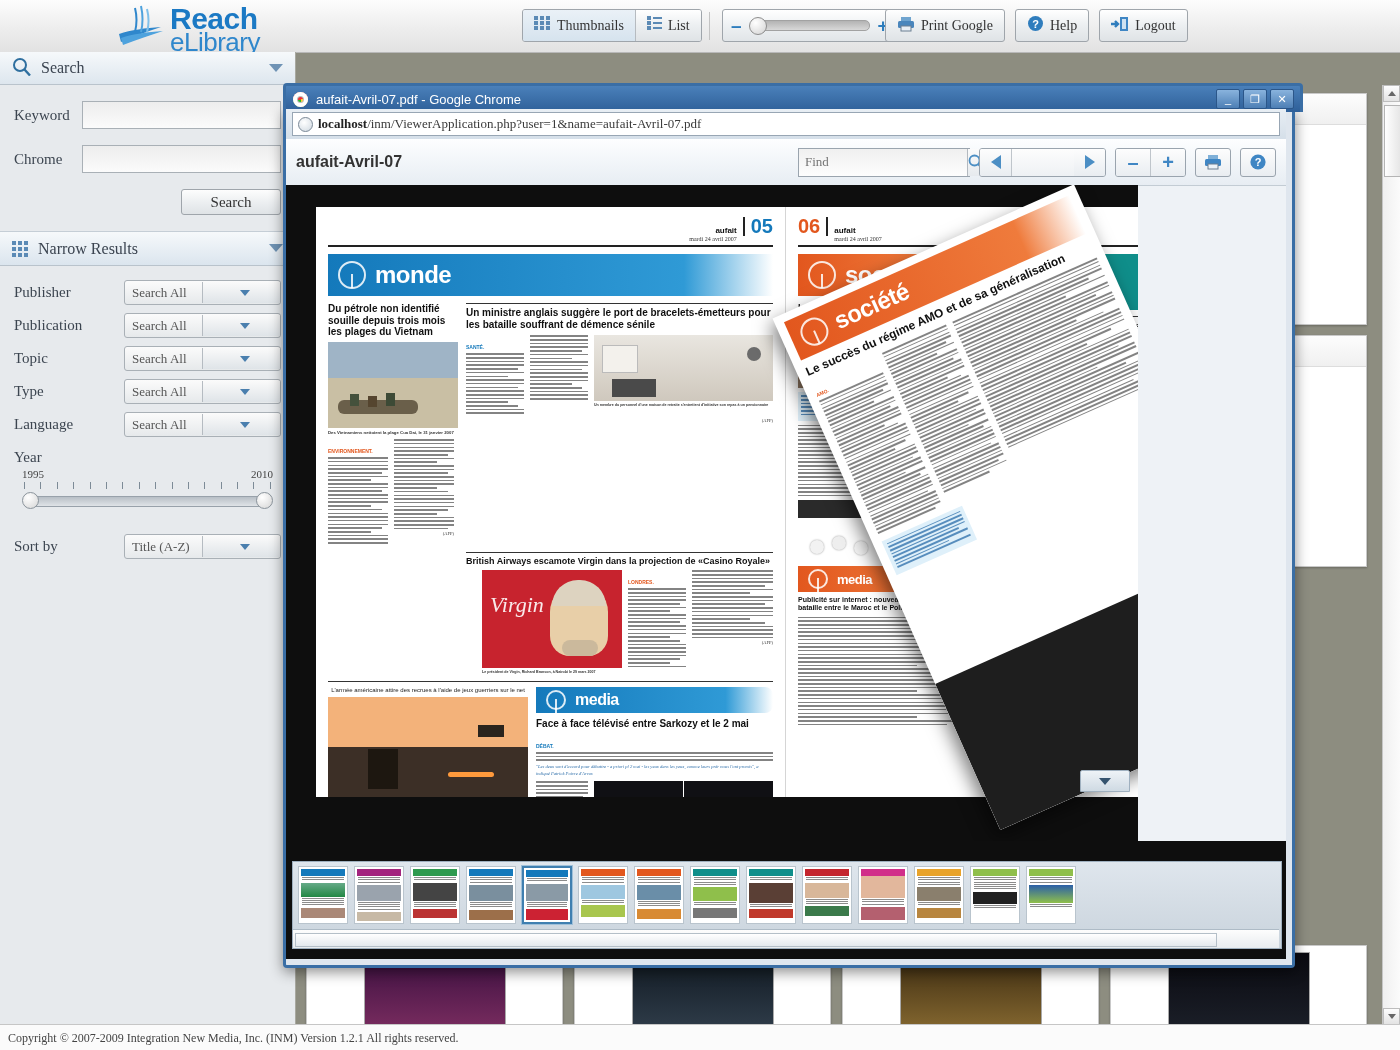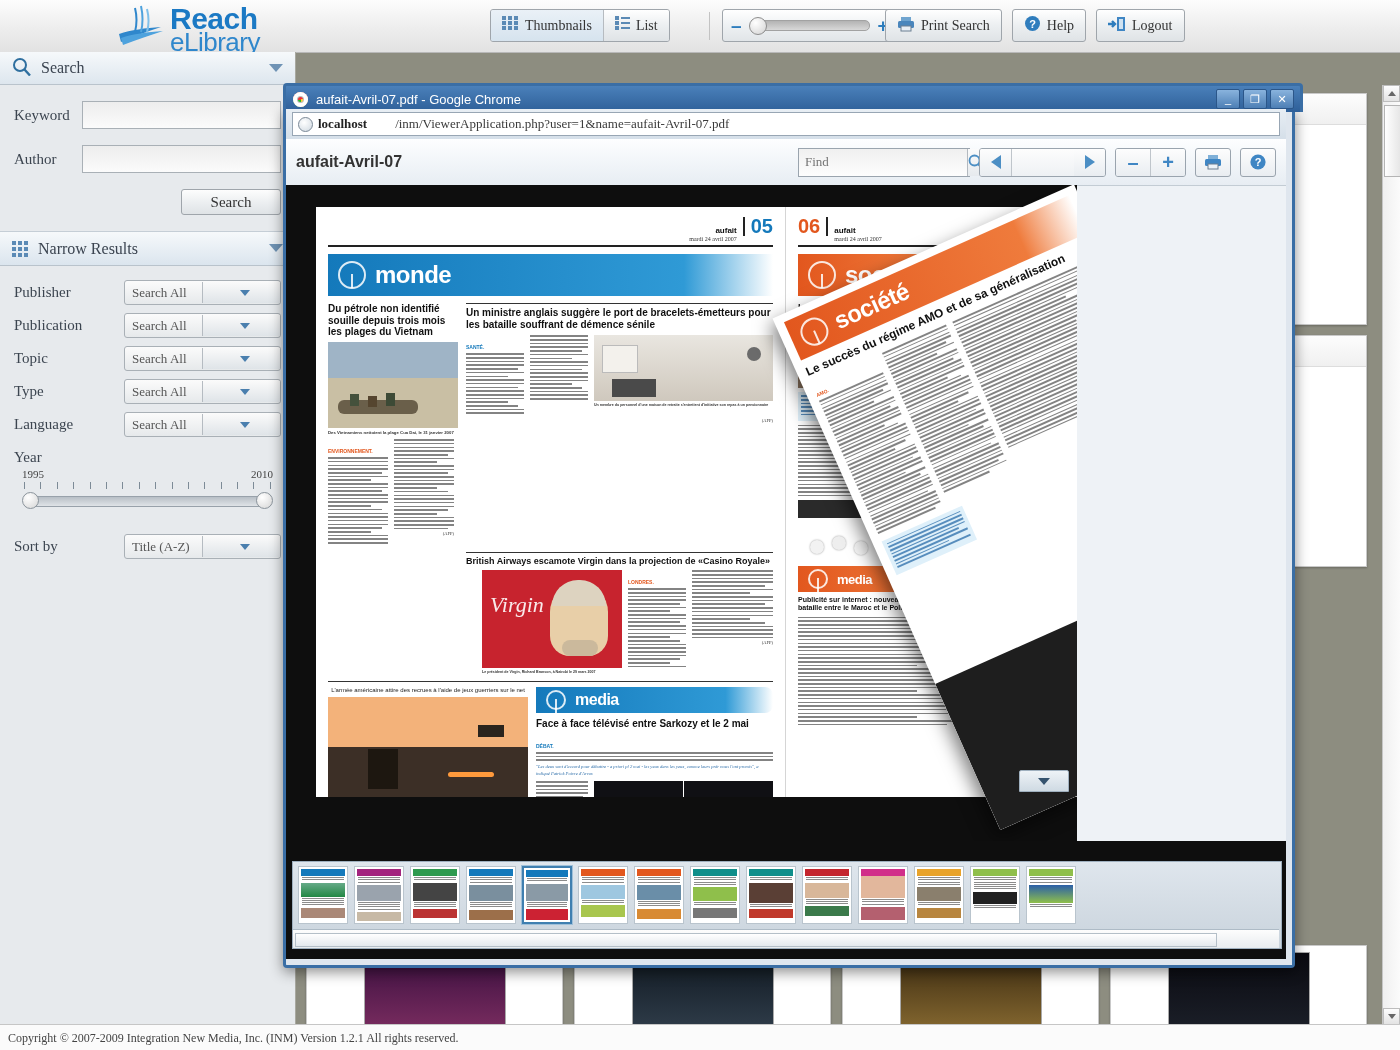--- a/index.html
+++ b/index.html
@@ -124,21 +124,21 @@
     background:linear-gradient(#89b3dd,#4d7fb5);color:#fff;font-size:11px;
     display:flex;align-items:center;justify-content:center;font-family:"Liberation Sans",sans-serif;}
   .addrbar{position:absolute;left:0;top:0;width:1000px;height:30px;background:linear-gradient(#e8eef4,#d5dfe9);
     display:flex;align-items:center;padding:0 6px;box-sizing:border-box;}
   .addrfield{flex:1;height:22px;background:#fff;border:1px solid #98a6b4;display:flex;align-items:center;
     padding:0 5px;gap:5px;}
   .globe{width:13px;height:13px;border-radius:50%;border:1px solid #7a8896;
     background:radial-gradient(circle at 40% 35%,#fff,#cfd8e0);}
   .url{font-size:13px;color:#222;font-family:"Liberation Serif",serif;}
   .url b{font-weight:bold;}
-  .url .dim{color:#3a3a3a;padding-left:28px;}
+  .url .dim{color:#3a3a3a;}
 
   .viewer{position:absolute;left:0;top:30px;width:1000px;height:820px;background:#eef2f6;}
   .vtoolbar{height:46px;display:flex;align-items:center;padding:0 10px;position:relative;
     background:linear-gradient(#fdfeff,#e7edf3);border-bottom:1px solid #c3ccd4;}
   .doctitle{font-family:"Liberation Sans",sans-serif;font-size:16px;font-weight:bold;color:#333;}
   .vt-right{margin-left:auto;display:flex;align-items:center;gap:9px;}
   .findbox{width:170px;height:27px;border:1px solid #9aa4ae;background:linear-gradient(#f0f0f0,#fdfdfd);
     display:flex;align-items:center;}
   .findbox input{border:0;background:transparent;outline:none;height:25px;flex:1;padding-left:6px;
     font-size:13px;color:#666;font-family:"Liberation Serif",serif;}
@@ -153,21 +153,21 @@
   .navar.l{border-top:7px solid transparent;border-bottom:7px solid transparent;border-right:10px solid #4b8ec4;}
   .navar.r{border-top:7px solid transparent;border-bottom:7px solid transparent;border-left:10px solid #4b8ec4;}
   .zmgrp{display:flex;border:1px solid #9aa4ae;border-radius:3px;overflow:hidden;}
   .zmbtn{width:34px;height:27px;display:flex;align-items:center;justify-content:center;
     background:linear-gradient(#fdfdfd,#e9edf1);color:#3f86c4;font-size:20px;font-weight:bold;
     font-family:"Liberation Sans",sans-serif;line-height:1;}
   .zmbtn+.zmbtn{border-left:1px solid #bfc5cb;}
   .iconbtn{width:34px;height:27px;border:1px solid #9aa4ae;border-radius:3px;display:flex;
     align-items:center;justify-content:center;background:linear-gradient(#fdfdfd,#e9edf1);}
 
-  .stage{position:absolute;left:0;top:46px;width:791px;height:728px;background:#0e0e0e;overflow:hidden;}
+  .stage{position:absolute;left:0;top:46px;width:852px;height:728px;background:#0e0e0e;overflow:hidden;}
   .spread{position:absolute;left:30px;top:22px;width:940px;height:590px;background:#fff;display:flex;}
   .pg{width:470px;height:590px;background:#fff;position:relative;overflow:hidden;box-sizing:border-box;padding:10px 12px;}
   .pg.left{border-right:1px solid #d5d5d5;}
 
   
   .np-head{display:flex;justify-content:flex-end;align-items:baseline;gap:6px;border-bottom:2px solid #222;padding-bottom:3px;}
   .np-head .ttl{font-family:"Liberation Sans",sans-serif;font-size:8px;font-weight:bold;color:#111;text-align:right;line-height:1.1;}
   .np-head .dt{font-size:6px;color:#333;}
   .np-head .pn{font-family:"Liberation Sans",sans-serif;font-weight:bold;font-size:20px;color:#1479bb;
     border-left:2px solid #222;padding-left:6px;line-height:.95;}
@@ -239,21 +239,21 @@
         <path d="M4 30 C16 26 30 24 46 23 C32 28 18 32 6 38 Z" fill="#2f87cc"></path>
         <path d="M6 34 C18 30 32 28 48 27 C34 32 20 36 8 41 Z" fill="#4ea2dd"></path>
         <path d="M20 4 C22 12 22 20 20 28" stroke="#2f87cc" stroke-width="2" fill="none"></path>
         <path d="M26 2 C28 11 28 20 26 28" stroke="#4ea2dd" stroke-width="2" fill="none"></path>
         <path d="M32 5 C34 13 34 21 32 28" stroke="#7fc0ea" stroke-width="2" fill="none"></path>
       </svg>
       <div class="logo-reach">Reach</div>
       <div class="logo-elib">eLibrary</div>
     </div>
 
-    <div class="tb-group" style="left:490px;">
+    <div class="tb-group" style="left:522px;">
       <div class="tb-joined">
         <div class="tb-btn sel">
           <span>
             <svg width="17" height="15" viewBox="0 0 17 15">
                 <g fill="#5b8ab5">
               <rect x="0" y="0" width="4" height="4"></rect>
                   <rect x="6" y="0" width="4" height="4"></rect>
                   <rect x="12" y="0" width="4" height="4"></rect>
               <rect x="0" y="5" width="4" height="4"></rect>
                   <rect x="6" y="5" width="4" height="4"></rect>
@@ -298,21 +298,21 @@
 
     <div class="tb-group" style="left:885px;gap:10px;">
       <div class="tb-btn">
         <span>
           <svg width="18" height="16" viewBox="0 0 18 16">
             <rect x="4" y="1" width="10" height="4" fill="#6fa4cf"></rect>
             <rect x="1" y="5" width="16" height="7" rx="1.5" fill="#4a86bc"></rect>
             <rect x="4" y="10" width="10" height="5" fill="#e8eef4" stroke="#6b7f92"></rect>
           </svg>
         </span>
-        <span>Print Search</span>
+        <span>Print Google</span>
       </div>
       <div class="tb-btn">
         <span>
           <svg width="17" height="17" viewBox="0 0 17 17">
             <circle cx="8.5" cy="8.5" r="7.5" fill="#2f7dbd"></circle>
             <text x="8.5" y="12.5" font-size="11" font-family="Liberation Sans, sans-serif" font-weight="bold" fill="#fff" text-anchor="middle">?</text>
           </svg>
         </span>
         <span>Help</span>
       </div>
@@ -341,21 +341,21 @@
       <span class="sb-head-title">Search</span>
       <span class="caret"></span>
     </div>
 
     <div class="sb-body">
       <div class="frow">
         <div class="flabel">Keyword</div>
         <input class="finput" value="" style="">
       </div>
       <div class="frow">
-        <div class="flabel">Author</div>
+        <div class="flabel">Chrome</div>
         <input class="finput" value="" style="">
       </div>
       <div class="frow">
         <button class="searchbtn">Search</button>
       </div>
     </div>
 
     <div class="sb-sec">
       <span class="grid-ico">
         <i></i>

